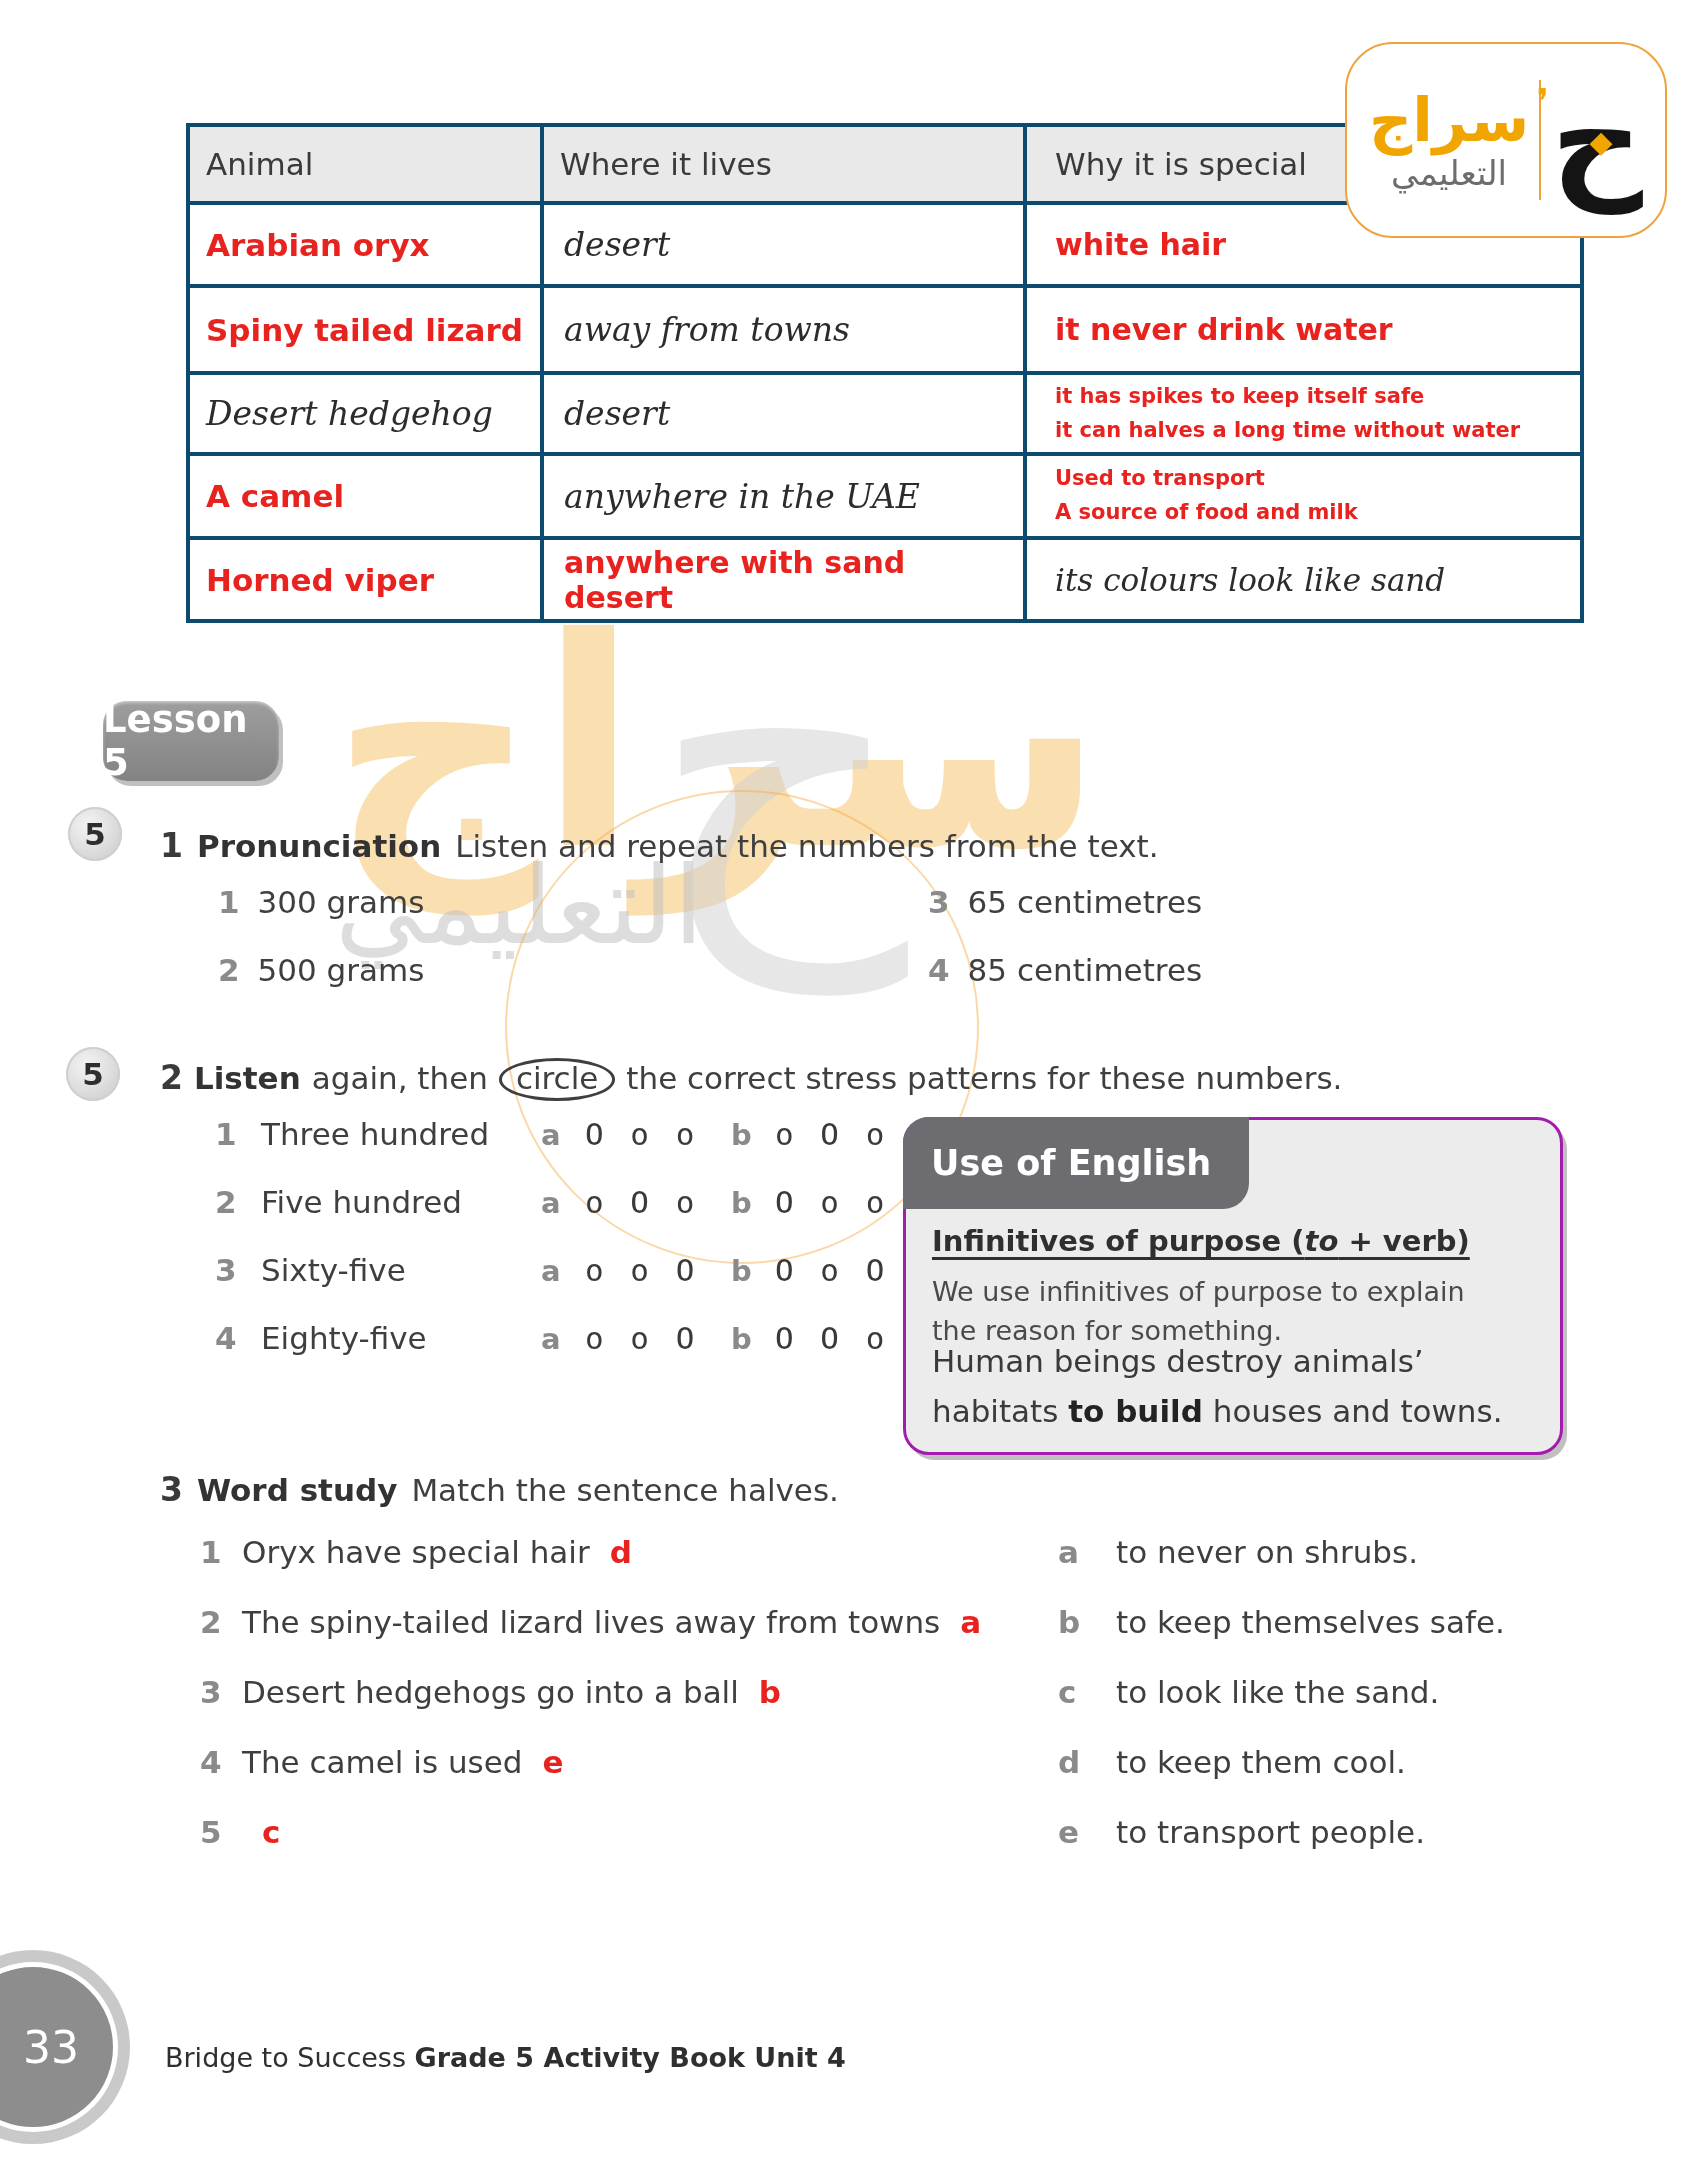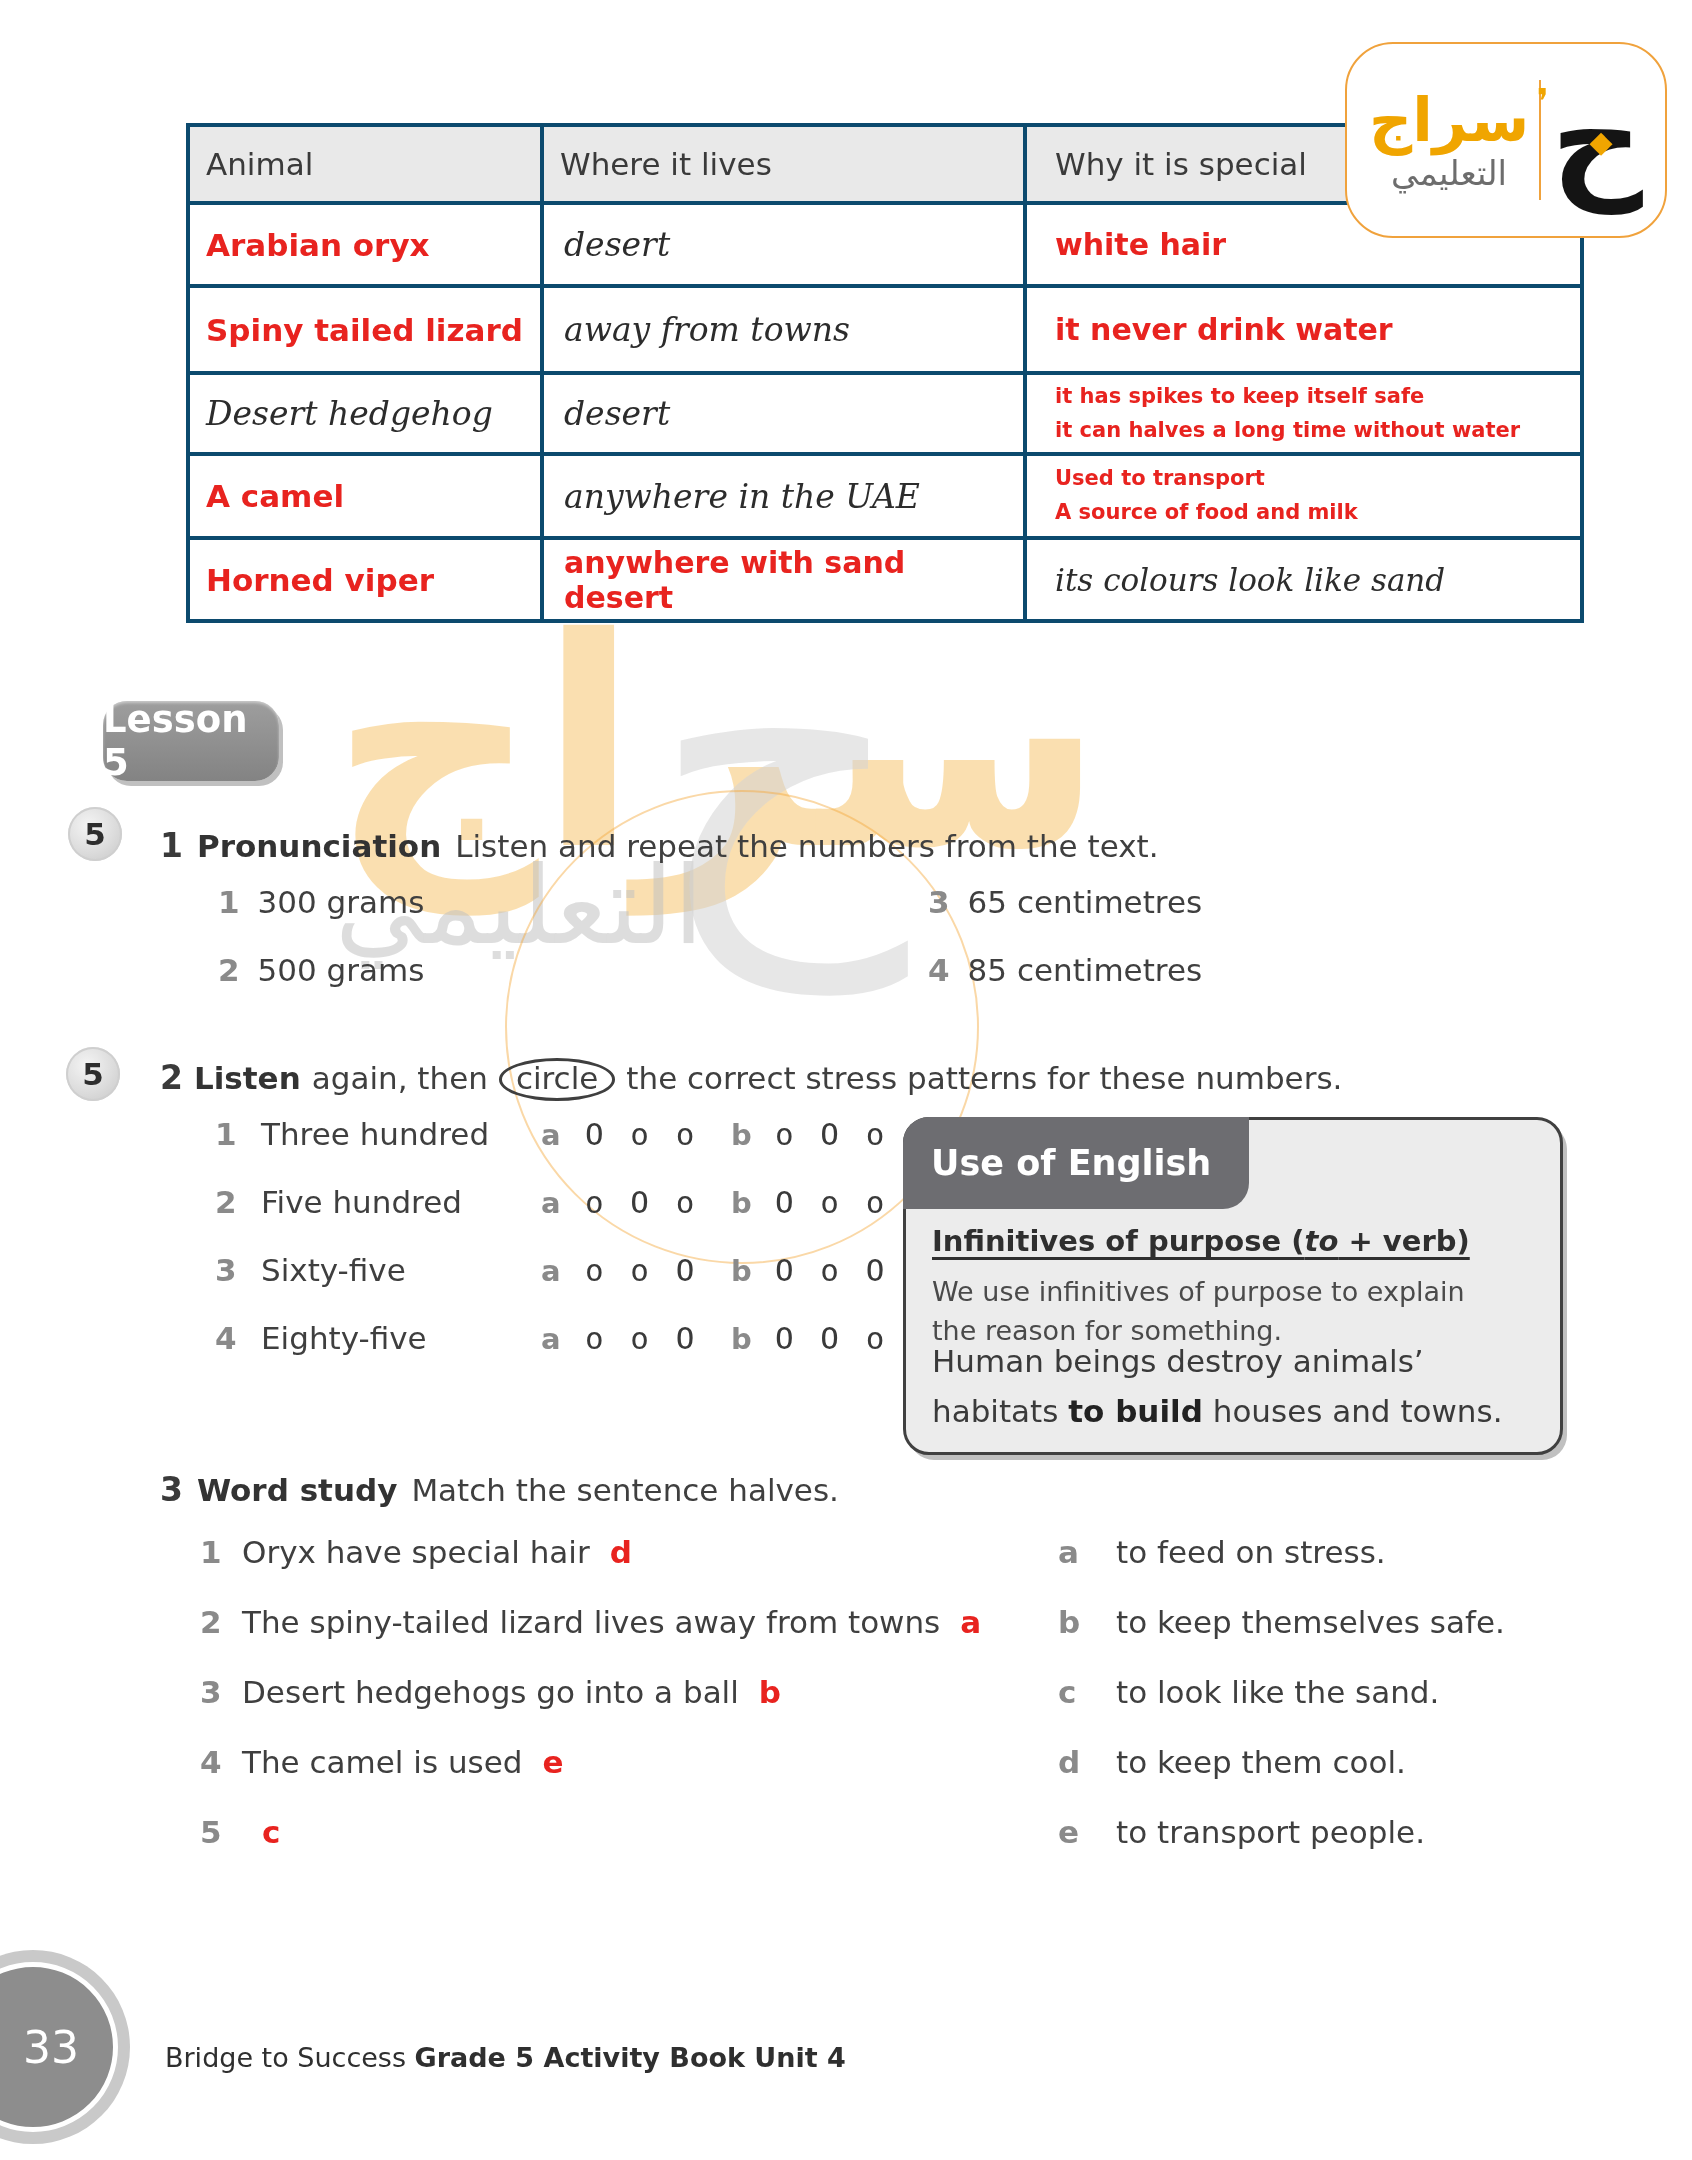--- a/index.html
+++ b/index.html
@@ -67,21 +67,21 @@
   .item-num{color:#8a8a8a;font-weight:bold;font-size:31px;}
 
   .stress-row{position:absolute;left:215px;display:flex;align-items:baseline;font-size:31px;color:#3f3f3f;}
   .s-num{width:46px;color:#8a8a8a;font-weight:bold;}
   .s-label{width:280px;}
   .s-ab{width:44px;color:#8a8a8a;font-weight:bold;font-size:29px;}
   .s-pat{width:146px;font-family:"DejaVu Sans Mono",monospace;letter-spacing:4px;color:#3a3a3a;}
 
   
   .uoe{position:absolute;left:903px;top:1117px;width:660px;height:338px;background:#ececec;
-       border:3px solid #404040;border-radius:26px;box-shadow:5px 6px 0 -1px #c0c0c0;box-sizing:border-box;}
+       border:3px solid #a21caf;border-radius:26px;box-shadow:5px 6px 0 -1px #c0c0c0;box-sizing:border-box;}
   .uoe-tab{position:absolute;left:-3px;top:-3px;width:346px;height:92px;background:#6d6d71;
        border-radius:26px 0 26px 0;color:#fff;font-size:35px;font-weight:bold;
        display:flex;align-items:center;padding-left:28px;box-sizing:border-box;}
   .uoe-heading{position:absolute;left:26px;top:104px;font-size:29px;font-weight:bold;color:#2f2f2f;
        text-decoration:underline;text-decoration-thickness:2.5px;text-underline-offset:6px;}
   .uoe-heading .it{font-style:italic;}
   .uoe-body{position:absolute;left:26px;top:152px;width:560px;font-size:27px;line-height:1.45;color:#4a4a4a;}
   .uoe-example{position:absolute;left:26px;top:216px;width:606px;font-size:31px;line-height:1.62;color:#3a3a3a;}
   .uoe-example b{font-weight:bold;color:#222;}
 
@@ -274,21 +274,21 @@
       <span>The camel is used</span>
       <span class="ws-answer">e</span>
     </div>
     <div class="ws-row" style="left:200px;top:1814px;">
       <span class="ws-num">5</span>
       <span class="ws-answer">c</span>
     </div>
 
     <div class="ws-row" style="left:1058px;top:1534px;">
       <span class="ws-letter">a</span>
-      <span>to feed on stress.</span>
+      <span>to never on shrubs.</span>
     </div>
     <div class="ws-row" style="left:1058px;top:1604px;">
       <span class="ws-letter">b</span>
       <span>to keep themselves safe.</span>
     </div>
     <div class="ws-row" style="left:1058px;top:1674px;">
       <span class="ws-letter">c</span>
       <span>to look like the sand.</span>
     </div>
     <div class="ws-row" style="left:1058px;top:1744px;">

